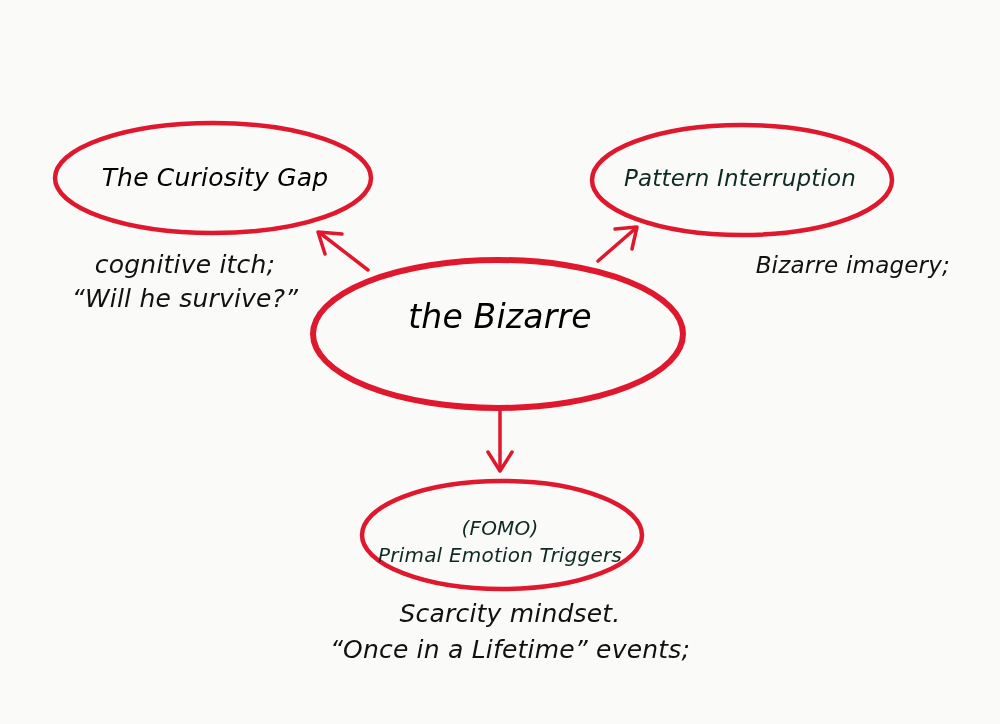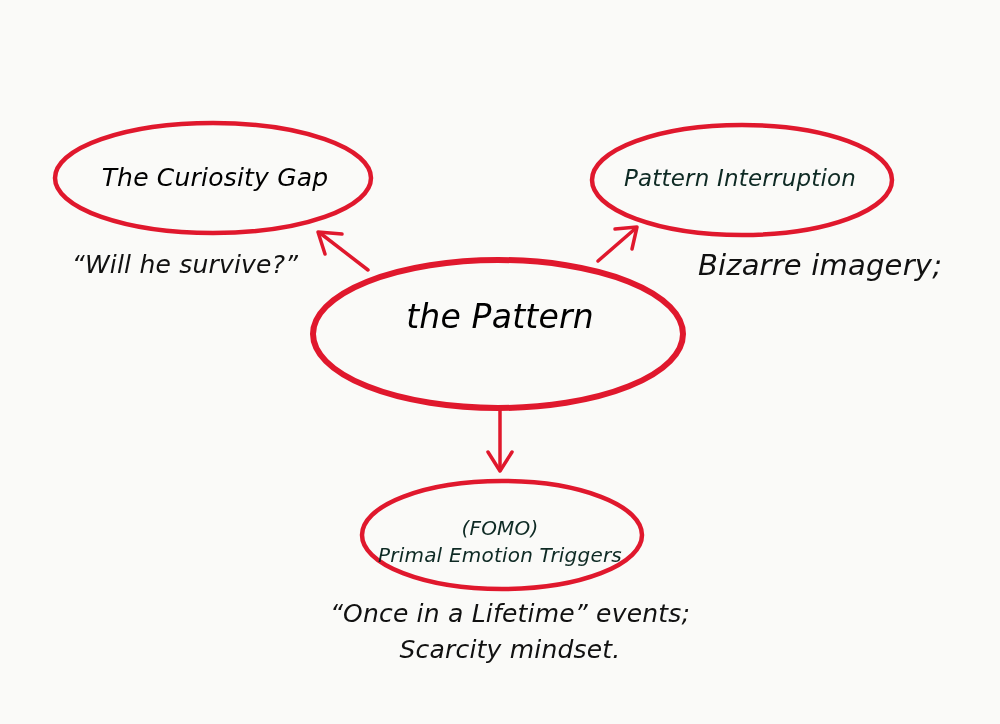--- a/index.html
+++ b/index.html
@@ -15,21 +15,21 @@
       position: absolute; text-align: center;
       font-style: italic; font-family: "DejaVu Sans", sans-serif;
       letter-spacing: 0.2px;
     }
     .node-label { color: #000000; }
     #lbl-curiosity { left: 60px; top: 163px; width: 310px; font-size: 25px; }
     #lbl-pattern { left: 585px; top: 165px; width: 310px; font-size: 23px; color: #0e2a24; }
     #lbl-center { left: 320px; top: 296px; width: 360px; font-size: 33px; line-height: 42px; }
     #lbl-primal { left: 360px; top: 515px; width: 280px; font-size: 20px; line-height: 27px; color: #0e2a24; }
     #note-curiosity { left: 40px; top: 248px; width: 290px; font-size: 25px; line-height: 34px; }
-    #note-pattern { left: 690px; top: 248px; width: 260px; font-size: 29px; line-height: 34px; }
+    #note-pattern { left: 690px; top: 248px; width: 260px; font-size: 23px; line-height: 34px; text-align: right; }
     #note-primal { left: 320px; top: 596px; width: 380px; font-size: 25px; line-height: 36px; }
   </style>
 </head>
 <body>
 
 <svg class="lines" viewBox="0 0 1000 724">
 
   <ellipse cx="213" cy="178" rx="158" ry="55" fill="none" stroke="#e0182d" stroke-width="4.5"></ellipse>
   <ellipse cx="742" cy="180" rx="150" ry="55" fill="none" stroke="#e0182d" stroke-width="4.5"></ellipse>
   <ellipse cx="498" cy="334" rx="185" ry="74" fill="none" stroke="#e0182d" stroke-width="6"></ellipse>
@@ -46,32 +46,33 @@
   <g stroke="#e0182d" stroke-width="3.5" fill="none" stroke-linecap="round" stroke-linejoin="round">
     <line x1="500" y1="408" x2="500" y2="470"></line>
     <polyline points="488,452 500,471 512,452"></polyline>
   </g>
 </svg>
 
 <div class="node-label" id="lbl-curiosity">The Curiosity Gap</div>
 <div class="node-label" id="lbl-pattern">Pattern Interruption</div>
 
 <div class="node-label" id="lbl-center">
-  <div>the Pattern</div>
+  <div>the Bizarre</div>
 </div>
 
 <div class="node-label" id="lbl-primal">
   <div>(FOMO)</div>
   <div>Primal Emotion Triggers</div>
 </div>
 
 <div class="note" id="note-curiosity">
+  <div>cognitive itch;</div>
   <div>“Will he survive?”</div>
 </div>
 
 <div class="note" id="note-pattern">
   <div>Bizarre imagery;</div>
 </div>
 
 <div class="note" id="note-primal">
+  <div>Scarcity mindset.</div>
   <div>“Once in a Lifetime” events;</div>
-  <div>Scarcity mindset.</div>
 </div>
 
 </body></html>

